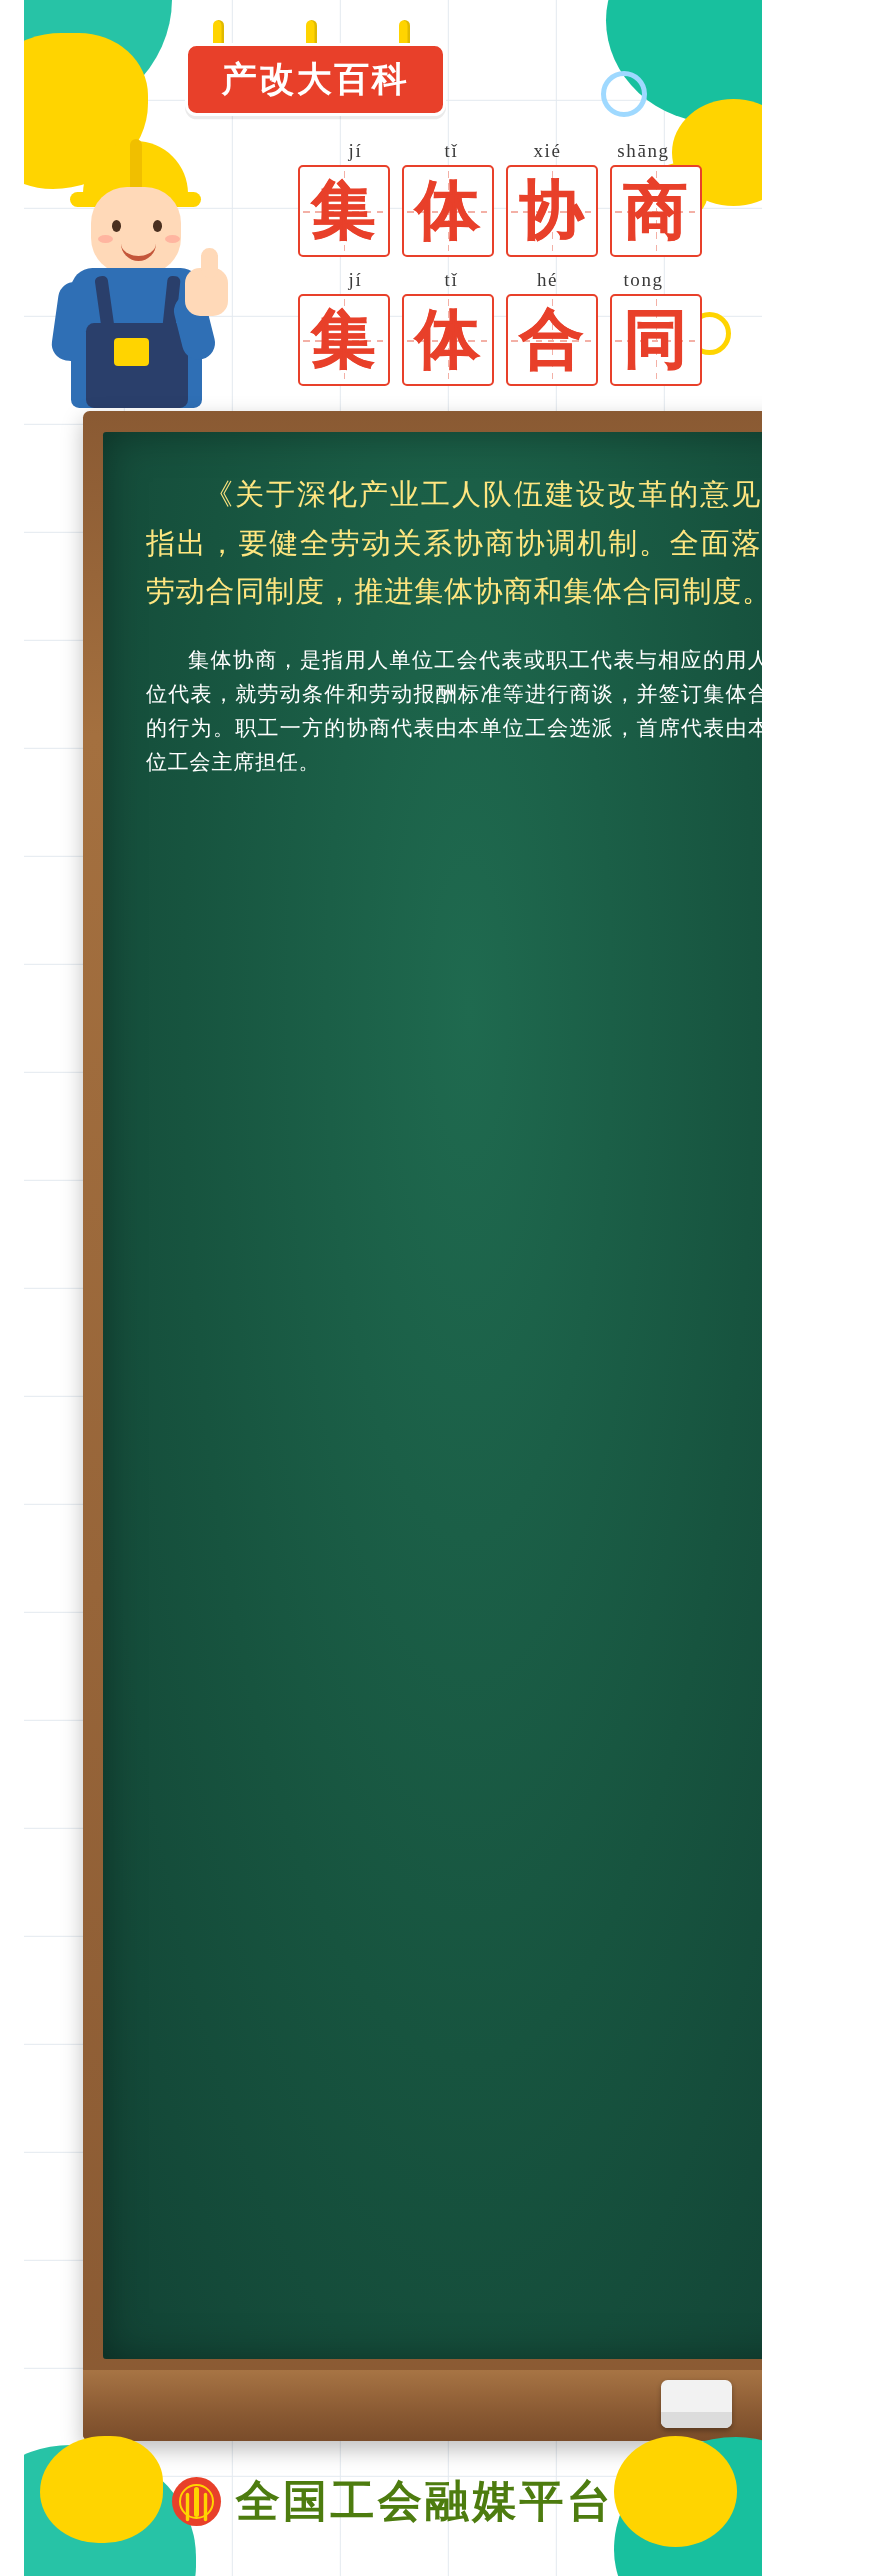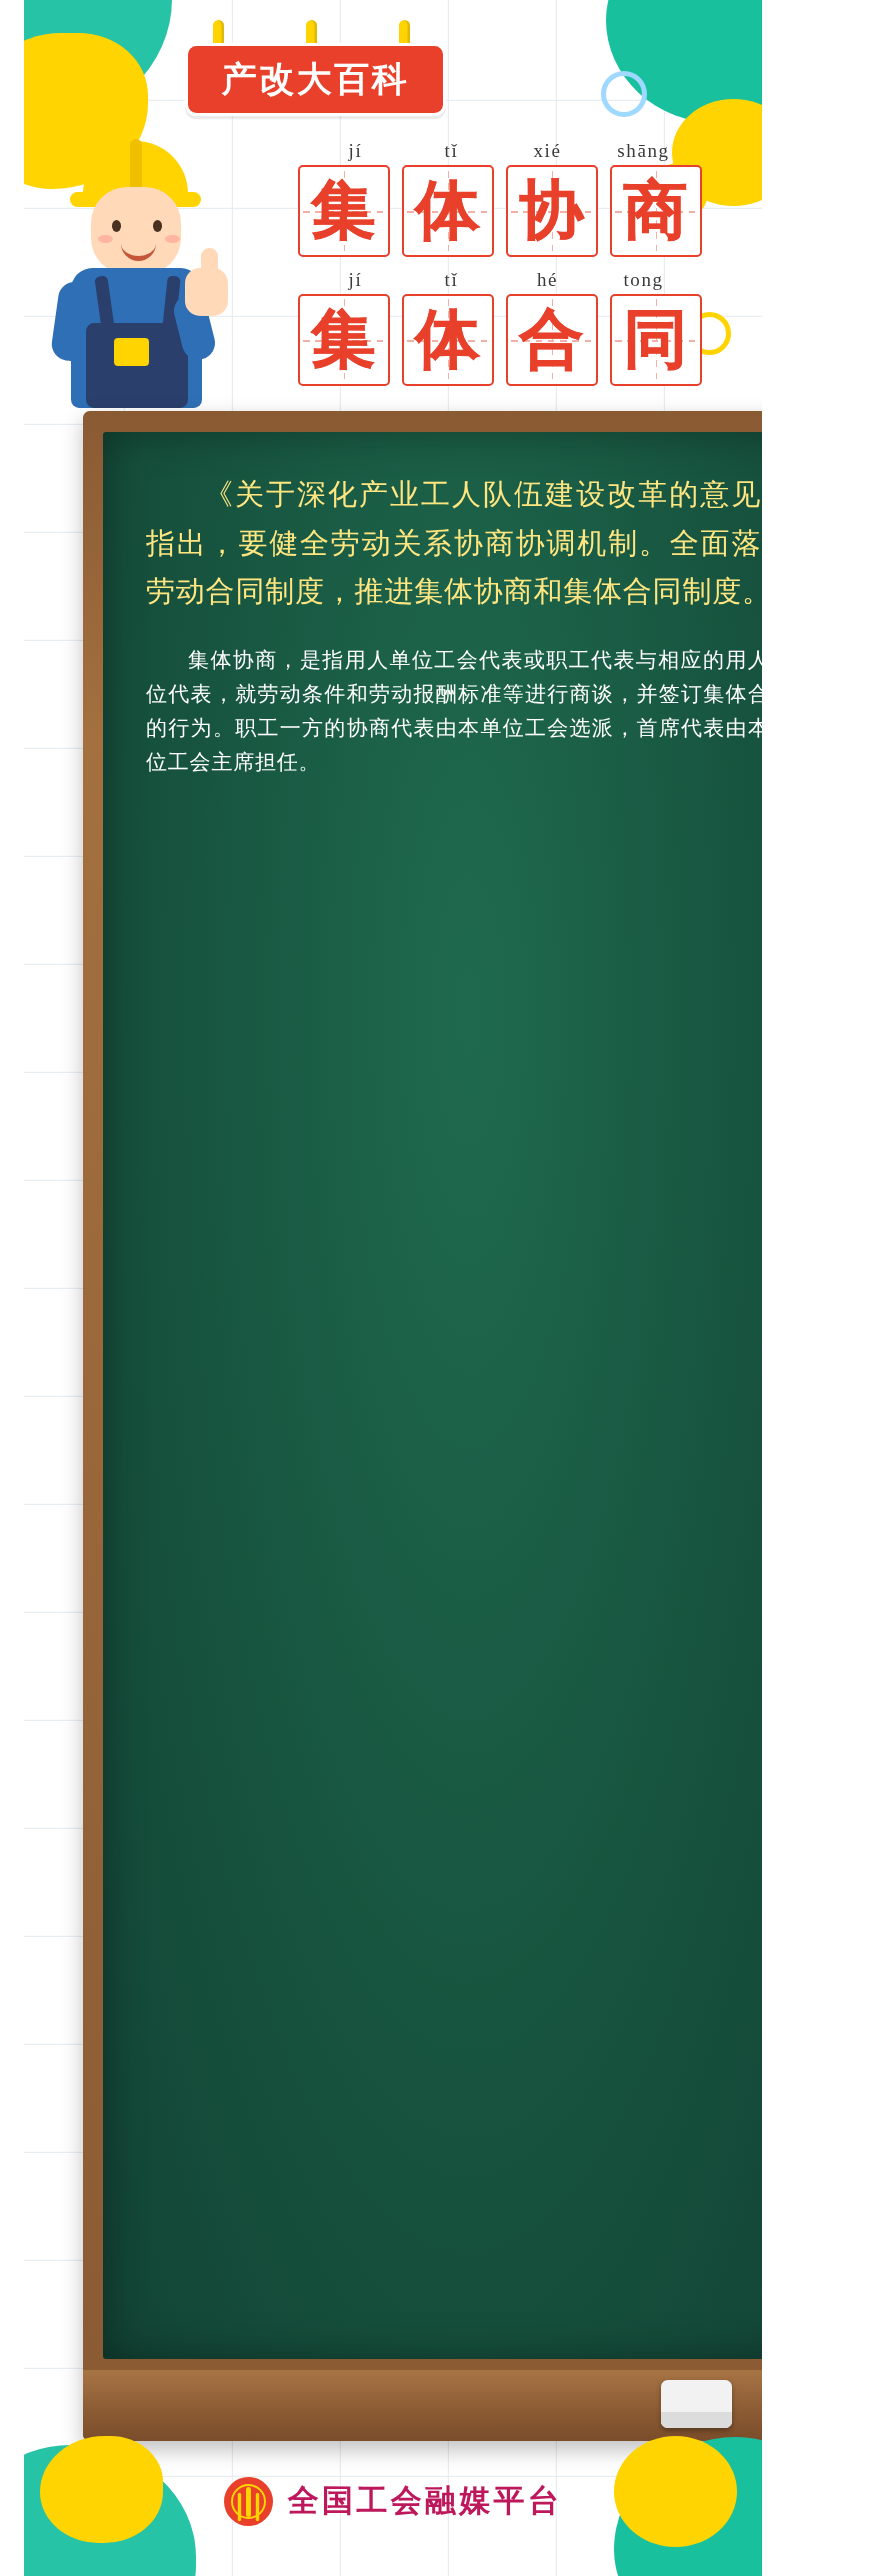--- a/index.html
+++ b/index.html
@@ -419,22 +419,22 @@
   .footer-logo::after {
     content: "";
     position: absolute;
     left: 22px; top: 10px;
     width: 5px; height: 30px;
     background: #ffd400;
     border-radius: 2.5px;
     box-shadow: -9px 5px 0 -0.8px #ffd400, 9px 5px 0 -0.8px #ffd400;
   }
   .footer-text {
-    color: #be185d;
-    font-size: 31px;
+    color: #4d7c0f;
+    font-size: 44px;
     font-weight: bold;
     letter-spacing: 3.3px;
     font-family: "Liberation Serif", "DejaVu Serif", serif;
   }
 </style>
 </head>
 <body>
 
 <div id="poster">
 

